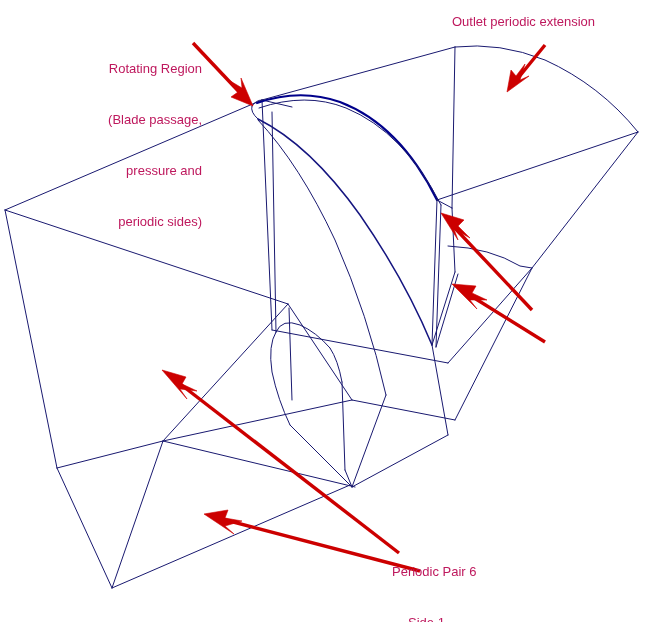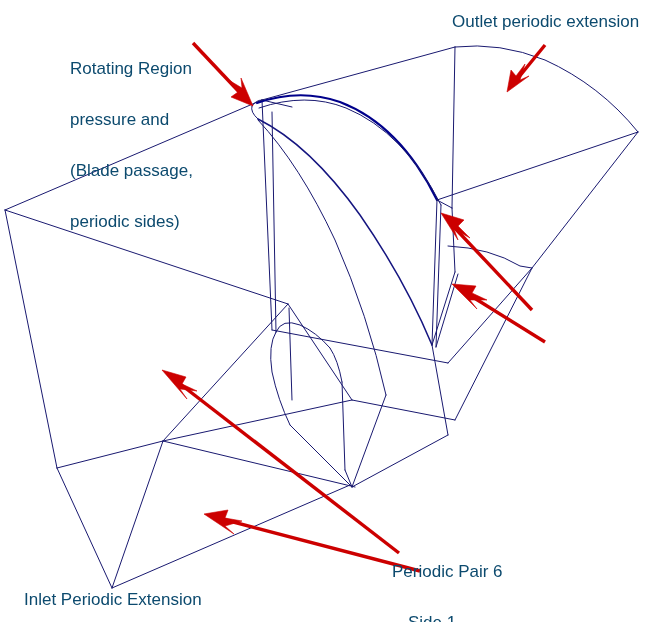--- a/index.html
+++ b/index.html
@@ -53,27 +53,27 @@
     stroke-linecap: butt;
   }
   .annot-head {
     fill: #CC0000;
     stroke: #CC0000;
     stroke-width: 0.6;
     stroke-linejoin: miter;
   }
   .label {
     position: absolute;
-    color: #0c4a6e;
+    color: #be185d;
     font-family: "Liberation Sans", sans-serif;
-    font-size: 17px;
+    font-size: 13px;
     line-height: 17px;
     white-space: pre;
   }
-  .label-center { text-align: left; }
+  .label-center { text-align: right; }
   .label-left { text-align: left; }
   #label-rotating-region {
     left: 70px;
     top: 26px;
     width: 132px;
   }
   #label-outlet-extension {
     left: 452px;
     top: 13px;
   }
@@ -225,29 +225,28 @@
         <path class="annot-arrow" d="M420,571 L218,518"></path>
         <polygon class="annot-head" points="204,514 228,510 225,518 242,521 225,526 234,534"></polygon>
       </g>
 
     </g>
 
   </svg>
 
   <div class="label label-center" id="label-rotating-region">
     <div>Rotating Region</div>
+    <div>(Blade passage,</div>
     <div>pressure and</div>
-    <div>(Blade passage,</div>
     <div>periodic sides)</div>
   </div>
 
   <div class="label label-left" id="label-outlet-extension">Outlet periodic extension</div>
 
 
   <div class="label label-left" id="label-periodic-pair-1">
     <div>Periodic Pair 6</div>
     <div class="sub-indent">Side 1</div>
     
   </div>
 
-  <div class="label label-left" id="label-inlet-extension">Inlet Periodic Extension</div>
 
 </div>
 
 </body></html>

